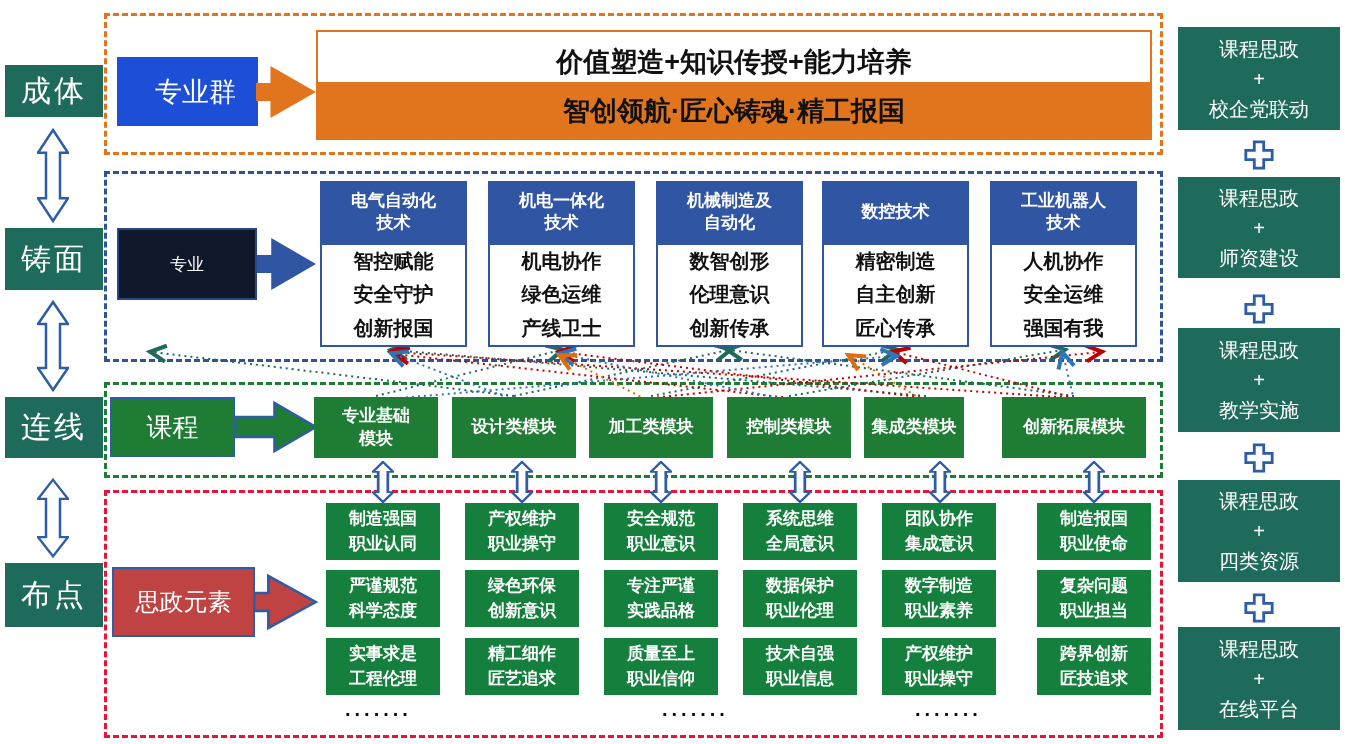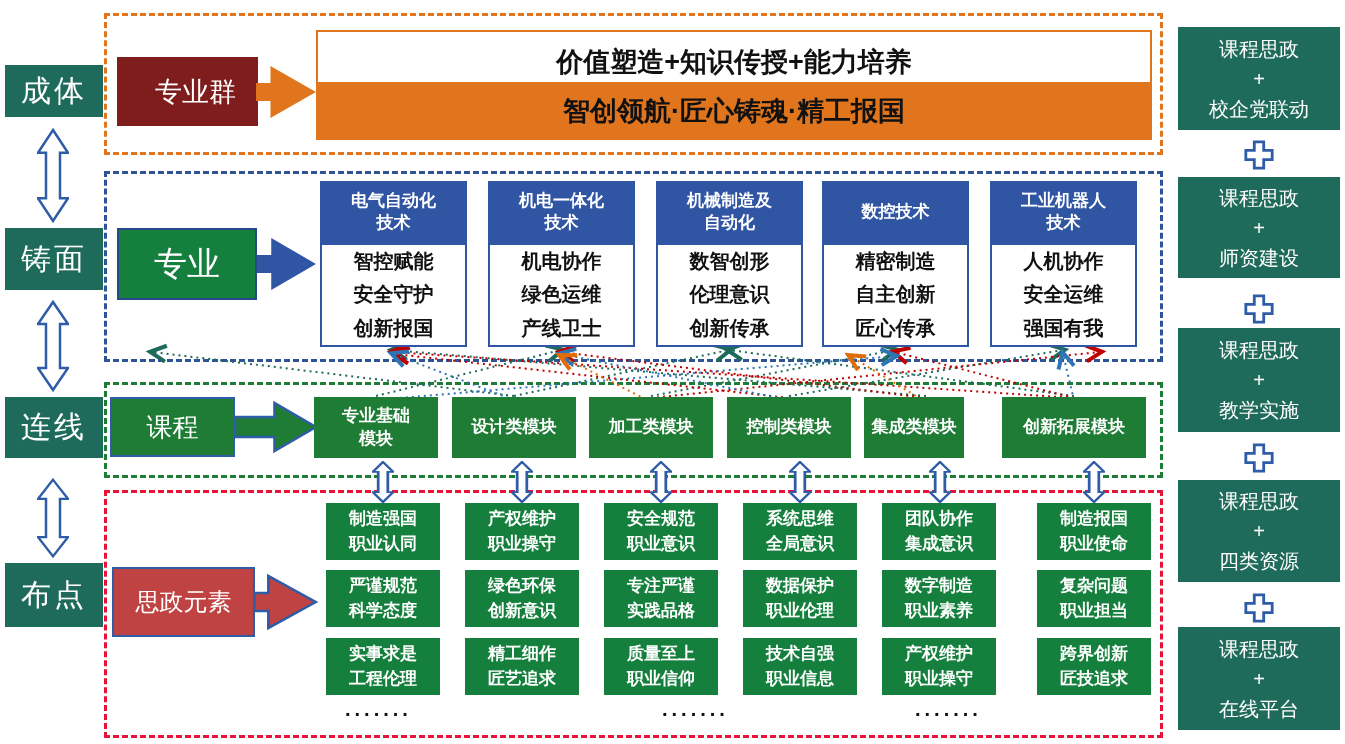--- a/index.html
+++ b/index.html
@@ -10,22 +10,22 @@
   .frame{position:absolute;border:3px dashed;background:transparent;z-index:1;box-sizing:border-box;}
   .frame-orange{border-color:#E0751E;}
   .frame-blue{border-color:#2F5496;}
   .frame-green{border-color:#1E7C34;}
   .frame-red{border-color:#E81437;}
   .ml{white-space:pre-line;text-align:center;}
   .rail-box{position:absolute;left:5px;width:98px;background:#1F6B5B;color:#fff;
     display:flex;align-items:center;justify-content:center;font-size:30px;letter-spacing:3px;z-index:4;}
   .label-box{position:absolute;display:flex;align-items:center;justify-content:center;
     color:#fff;z-index:4;box-sizing:border-box;}
-  .lb-group{background:#7f1d1d;font-size:27px;padding-left:16px;}
-  .lb-major{background:#15803d;border:2px solid #27478A;font-size:33px;}
+  .lb-group{background:#1d4ed8;font-size:27px;padding-left:16px;}
+  .lb-major{background:#0f172a;border:2px solid #27478A;font-size:17px;}
   .lb-course{background:#1E7C34;border:2.5px solid #2E5CA6;font-size:26px;}
   .lb-ideo{background:#BF4342;border:2.5px solid #2E5CA6;font-size:24px;}
   .value-box{position:absolute;background:#fff;border:2.5px solid #E0751E;color:#111;
     display:flex;align-items:center;justify-content:center;font-size:27px;font-weight:bold;z-index:4;box-sizing:border-box;}
   .motto-box{position:absolute;background:#E0751E;color:#111;
     display:flex;align-items:center;justify-content:center;font-size:27px;font-weight:bold;z-index:4;}
   .major-head{position:absolute;background:#3055A3;color:#fff;display:flex;align-items:center;justify-content:center;
     font-size:17px;font-weight:600;line-height:1.3;z-index:4;}
   .major-body{position:absolute;background:#fff;border:2.5px solid #3055A3;color:#111;
     display:flex;align-items:center;justify-content:center;font-size:20px;font-weight:bold;line-height:1.68;z-index:4;box-sizing:border-box;}

